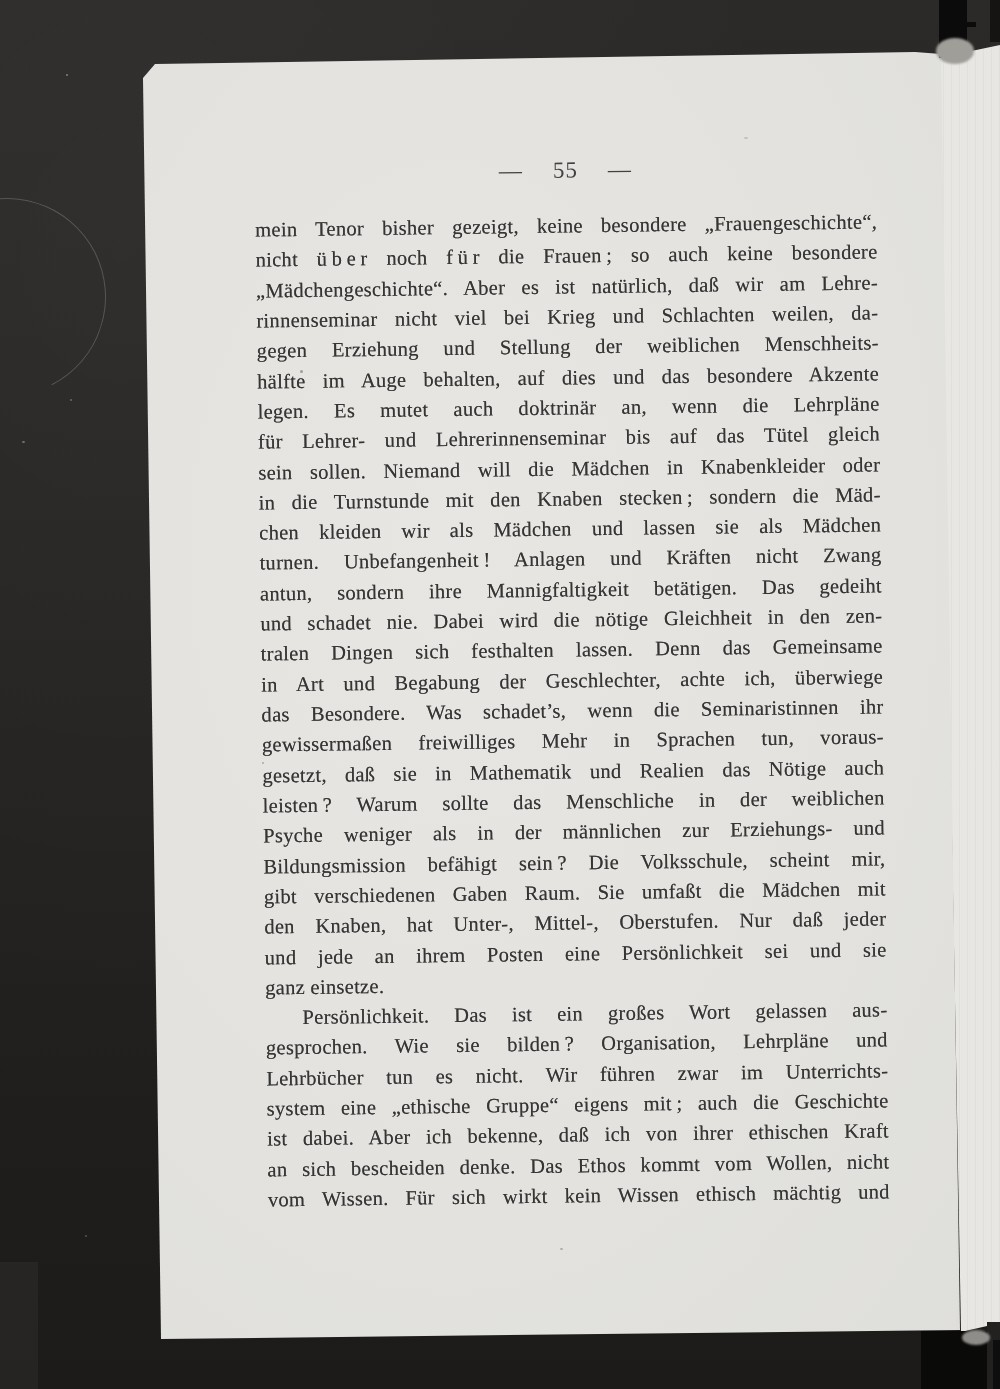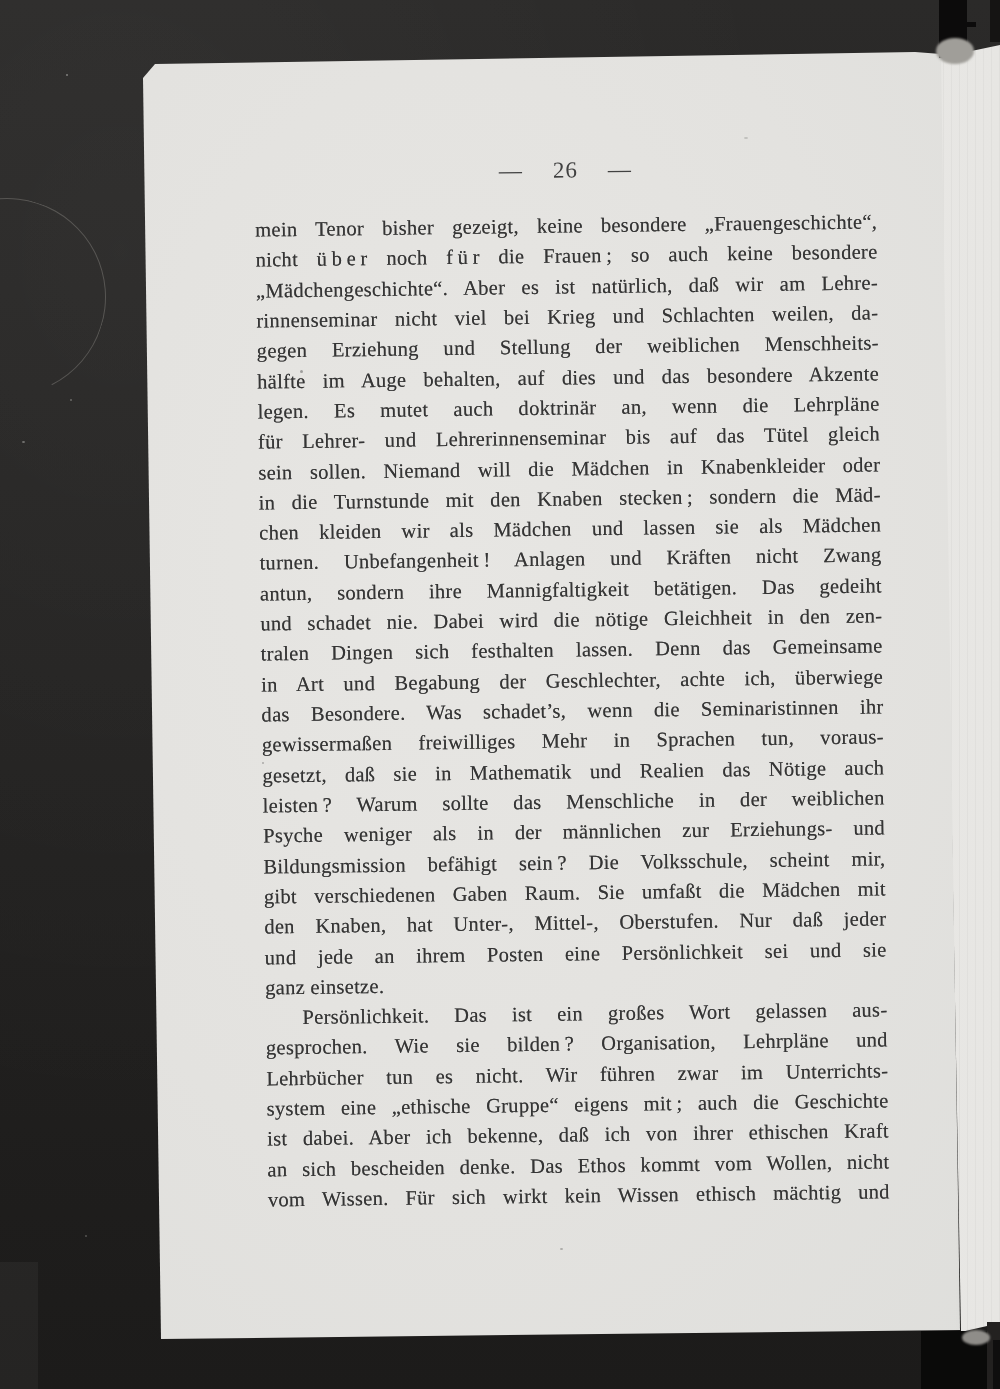--- a/index.html
+++ b/index.html
@@ -88,21 +88,21 @@
   <div class="page"></div>
 
   <div class="speck s5"></div>
   <div class="speck s6"></div>
   <div class="speck s7"></div>
   <div class="speck s8"></div>
 
   <div class="text-layer">
     <div class="page-header">
       <span>—</span>
-      <span>26</span>
+      <span>55</span>
       <span>—</span>
     </div>
     <div class="text-block" id="text-block">
         <div class="line">mein Tenor bisher gezeigt, keine besondere „Frauengeschichte“,</div>
         <div class="line">nicht ü b e r noch f ü r die Frauen ; so auch keine besondere</div>
         <div class="line">„Mädchengeschichte“. Aber es ist natürlich, daß wir am Lehre-</div>
         <div class="line">rinnenseminar nicht viel bei Krieg und Schlachten weilen, da-</div>
         <div class="line">gegen Erziehung und Stellung der weiblichen Menschheits-</div>
         <div class="line">hälfte im Auge behalten, auf dies und das besondere Akzente</div>
         <div class="line">legen. Es mutet auch doktrinär an, wenn die Lehrpläne</div>

